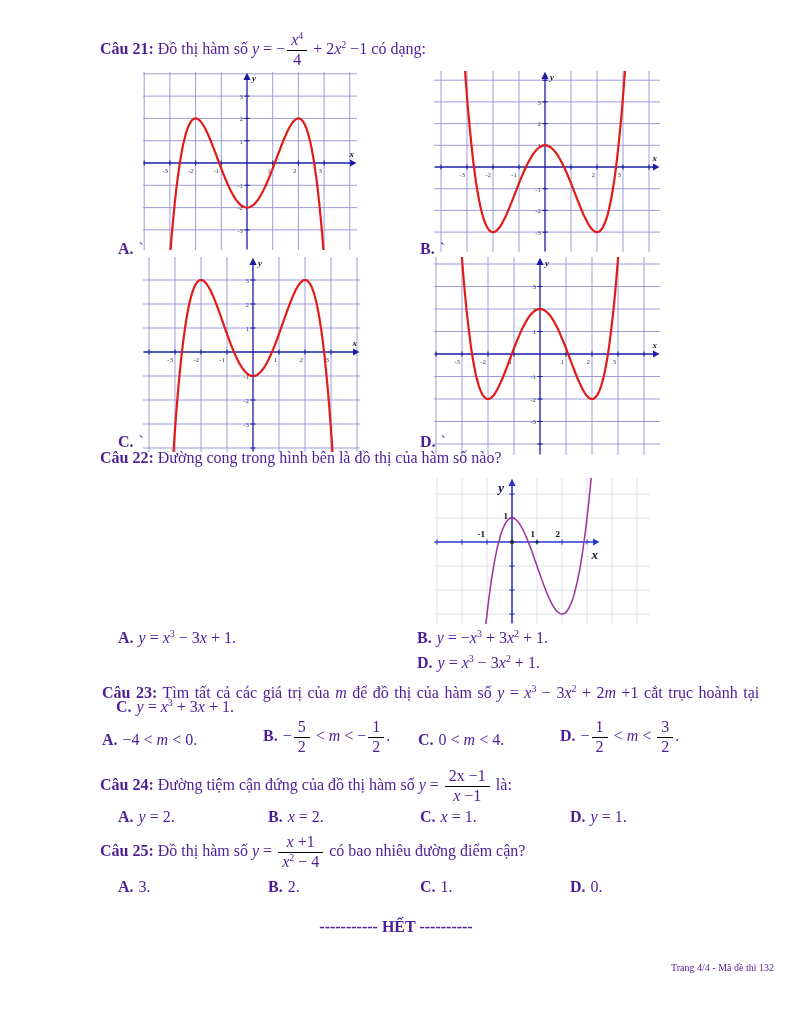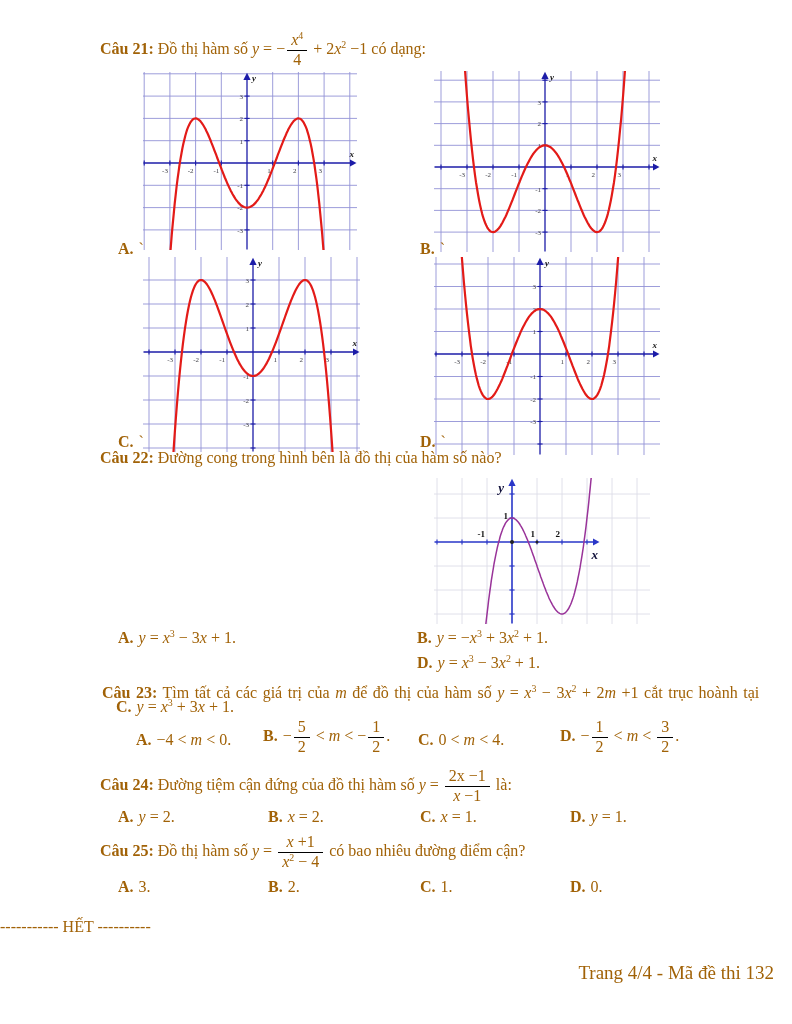--- a/index.html
+++ b/index.html
@@ -1,30 +1,30 @@
 <!DOCTYPE html>
 <html><head>
 <meta charset="utf-8">
 <style>
   html,body{margin:0;padding:0;background:#fff;}
   #page{position:relative;width:792px;height:1024px;background:#ffffff;overflow:hidden;
-        font-family:"Liberation Serif","DejaVu Serif",serif;font-size:16px;color:#a16207;}
+        font-family:"Liberation Serif","DejaVu Serif",serif;font-size:16px;color:#4c1d95;}
   .abs{position:absolute;}
   .nowrap{white-space:nowrap;}
   .qlabel{font-weight:bold;}
   i{font-style:italic;}
   sup{font-size:62%;line-height:0;vertical-align:super;}
   .frac{display:inline-block;vertical-align:middle;text-align:center;line-height:1.05;margin:0 2px;}
   .frac .num{display:block;border-bottom:1.2px solid #000;padding:0 4px 1px;}
   .frac .den{display:block;padding:1px 4px 0;}
   .graph{position:absolute;}
   .optrow span.qlabel{margin-right:5px;}
   #q23-heading{line-height:23px;width:665px;}
   #q23-line1{white-space:nowrap;word-spacing:1.5px;text-indent:19px;}
-  #het{left:0;right:0;text-align:left;}
+  #het{left:0;right:0;text-align:center;font-weight:bold;}
   #footer{text-align:right;}
 </style>
 </head>
 <body>
 
 <div id="page">
 
   <div class="abs nowrap" style="left:100px;top:32px;">
     <span class="qlabel">Câu 21:</span><span> Đồ thị hàm số </span>
     <span><i>y</i><span> = −</span><span class="frac"><span class="num"><i>x</i><sup>4</sup></span><span class="den"><span>4</span></span></span><span> + 2</span><i>x</i><sup>2</sup><span> −1</span></span><span> có dạng:</span>
@@ -324,21 +324,21 @@
     <span class="qlabel">C.</span><span><i>y</i><span> = </span><i>x</i><sup>3</sup><span> + 3</span><i>x</i><span> + 1.</span></span>
   </div>
   <div class="abs optrow nowrap" style="left:417px;top:654px;">
     <span class="qlabel">D.</span><span><i>y</i><span> = </span><i>x</i><sup>3</sup><span> − 3</span><i>x</i><sup>2</sup><span> + 1.</span></span>
   </div>
 
   <div class="abs" style="left:83px;top:681px;font-family:Liberation Serif, serif;" id="q23-heading">
     <div id="q23-line1"><span class="qlabel">Câu 23:</span><span><span> Tìm tất cả các giá trị của </span><i>m</i><span> để đồ thị của hàm số </span><i>y</i><span> = </span><i>x</i><sup>3</sup><span> − 3</span><i>x</i><sup>2</sup><span> + 2</span><i>m</i><span> +1 cắt trục hoành tại</span></span></div>
   </div>
 
-  <div class="abs optrow nowrap" style="left:136px;top:731px;">
+  <div class="abs optrow nowrap" style="left:102px;top:731px;">
     <span class="qlabel">A.</span><span><span>−4 &lt; </span><i>m</i><span> &lt; 0.</span></span>
   </div>
   <div class="abs optrow nowrap" style="left:263px;top:719px;">
     <span class="qlabel">B.</span><span><span>−</span><span class="frac"><span class="num"><span>5</span></span><span class="den"><span>2</span></span></span><span> &lt; </span><i>m</i><span> &lt; −</span><span class="frac"><span class="num"><span>1</span></span><span class="den"><span>2</span></span></span><span>.</span></span>
   </div>
   <div class="abs optrow nowrap" style="left:418px;top:731px;">
     <span class="qlabel">C.</span><span><span>0 &lt; </span><i>m</i><span> &lt; 4.</span></span>
   </div>
   <div class="abs optrow nowrap" style="left:560px;top:719px;">
     <span class="qlabel">D.</span><span><span>−</span><span class="frac"><span class="num"><span>1</span></span><span class="den"><span>2</span></span></span><span> &lt; </span><i>m</i><span> &lt; </span><span class="frac"><span class="num"><span>3</span></span><span class="den"><span>2</span></span></span><span>.</span></span>
@@ -370,15 +370,15 @@
     <span class="qlabel">B.</span><span><span>2.</span></span>
   </div>
   <div class="abs optrow nowrap" style="left:420px;top:878px;">
     <span class="qlabel">C.</span><span><span>1.</span></span>
   </div>
   <div class="abs optrow nowrap" style="left:570px;top:878px;text-align:center;">
     <span class="qlabel">D.</span><span><span>0.</span></span>
   </div>
 
   <div class="abs" id="het" style="top:918px;">----------- HẾT ----------</div>
-  <div class="abs" id="footer" style="right:18px;top:962px;font-size:19px;">Trang 4/4 - Mã đề thi 132</div>
+  <div class="abs" id="footer" style="right:18px;top:962px;font-size:10px;">Trang 4/4 - Mã đề thi 132</div>
 
 </div>
 
 </body></html>

